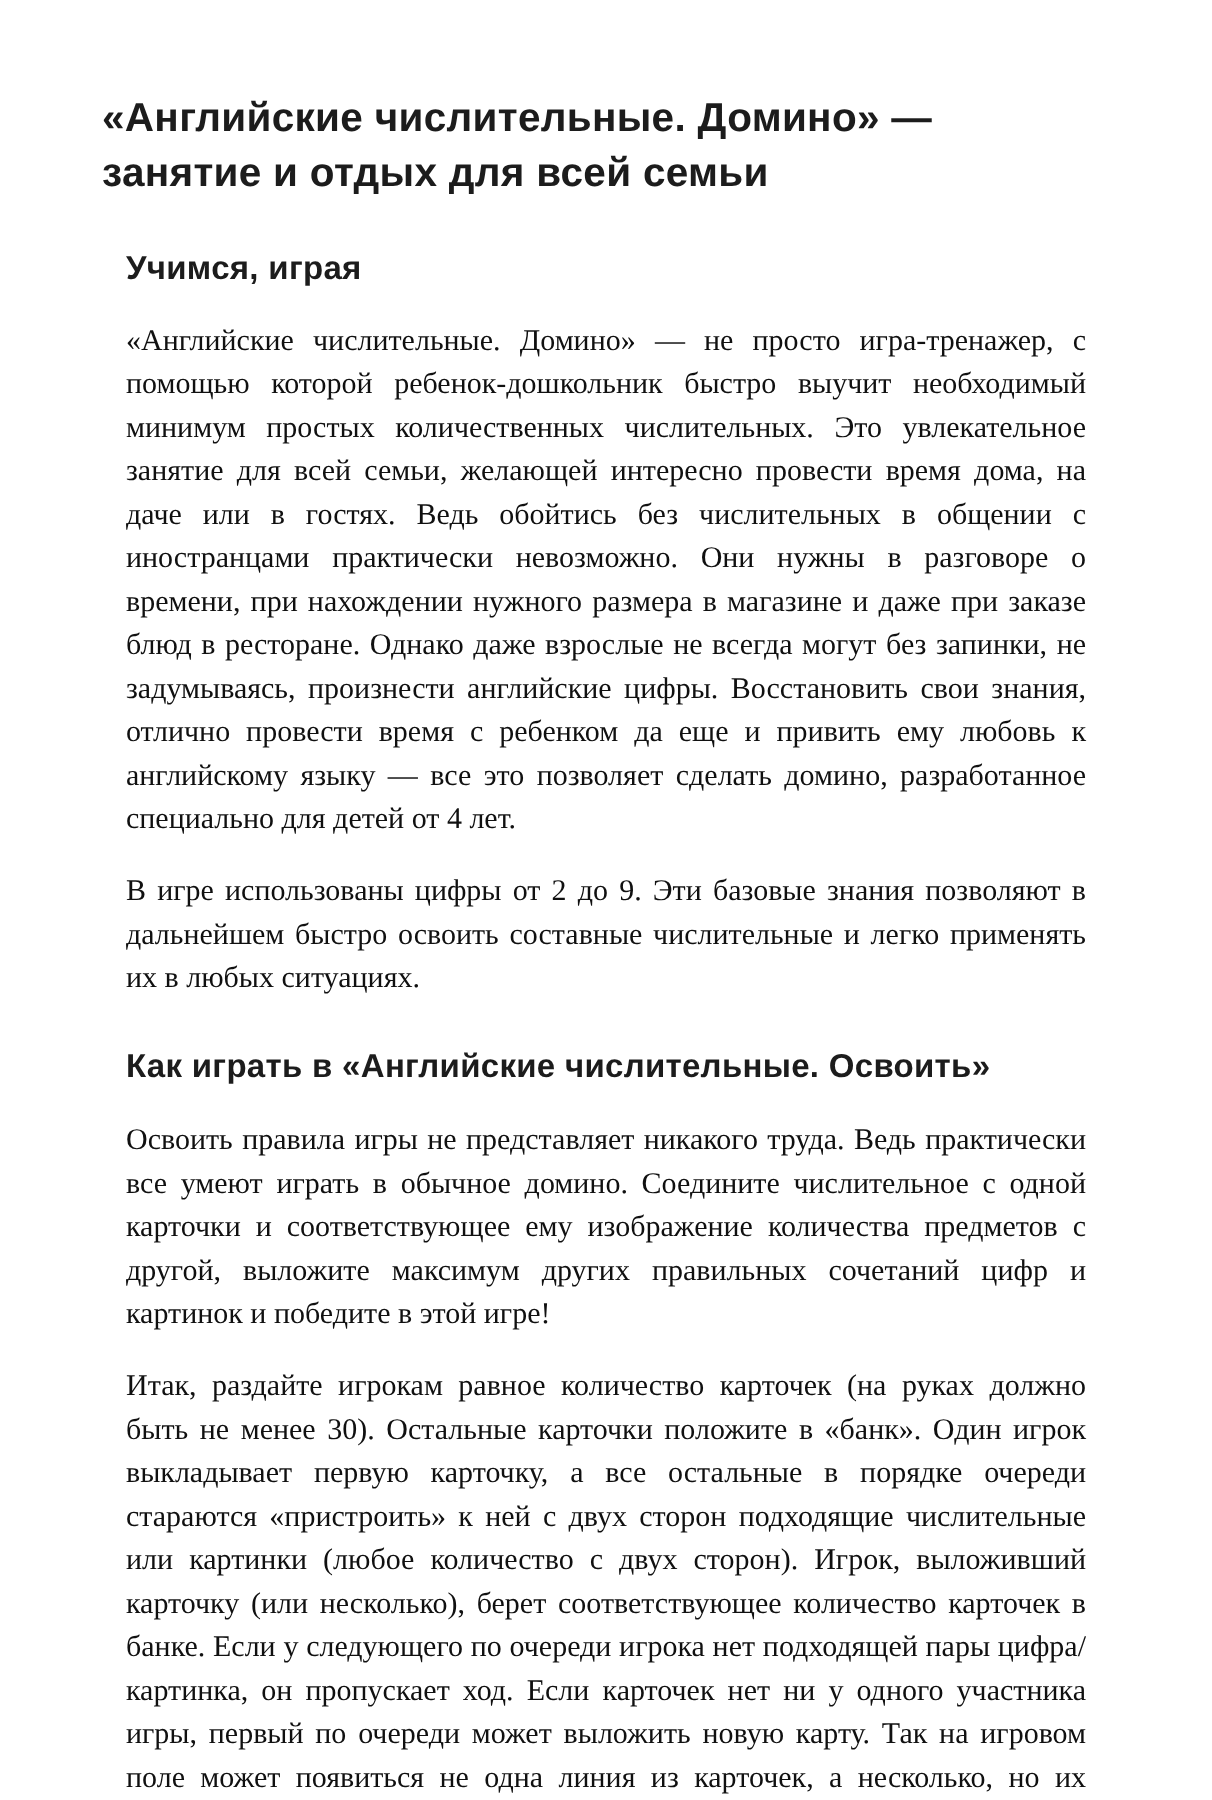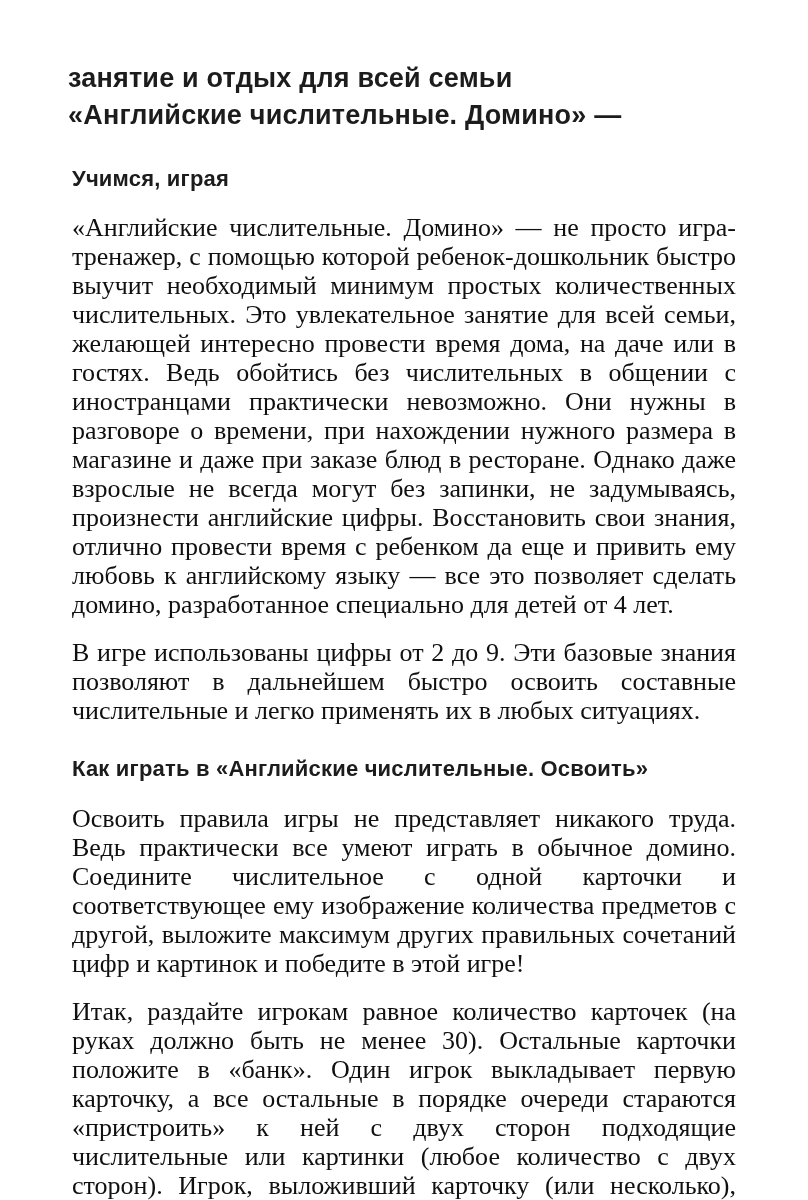--- a/index.html
+++ b/index.html
@@ -35,40 +35,40 @@
     font-family: "Liberation Sans", sans-serif;
     font-weight: bold;
     font-size: 22px;
     line-height: 1.3;
     color: #1c1c1c;
     margin: 30px 0 20px 0;
     letter-spacing: 0.2px;
   }
   .body-paragraph {
     font-family: "Liberation Serif", serif;
-    font-size: 26px;
+    font-size: 20px;
     line-height: 29px;
     color: #101010;
     text-align: justify;
     margin: 0 0 19px 0;
     hyphens: auto;
     -webkit-hyphens: auto;
   }
   .section {
-    margin: 4px;
+    margin: 16px;
   }
 </style>
 </head>
 <body>
 
 <main class="page">
 
   <h1 class="title">
+    <span class="title-line">«Английские числительные. Домино» —</span>
     <span class="title-line">занятие и отдых для всей семьи</span>
-    <span class="title-line">«Английские числительные. Домино» —</span>
   </h1>
 
   <section class="section">
     <h2 class="section-heading">Учимся, играя</h2>
     <p class="body-paragraph">«Английские числительные. Домино» — не просто игра-тренажер, с помощью которой ребенок-дошкольник быстро выучит необходимый минимум простых количественных числительных. Это увлекательное занятие для всей семьи, желающей интересно провести время дома, на даче или в гостях. Ведь обойтись без числительных в общении с иностранцами практически невозможно. Они нужны в разговоре о времени, при нахождении нужного размера в магазине и даже при заказе блюд в ресторане. Однако даже взрослые не всегда могут без запинки, не задумываясь, произнести английские цифры. Восстановить свои знания, отлично провести время с ребенком да еще и привить ему любовь к английскому языку — все это позволяет сделать домино, разработанное специально для детей от 4 лет.</p>
     <p class="body-paragraph">В игре использованы цифры от 2 до 9. Эти базовые знания позволяют в дальнейшем быстро освоить составные числительные и легко применять их в любых ситуациях.</p>
   </section>
 
   <section class="section">
     <h2 class="section-heading">Как играть в «Английские числительные. Освоить»</h2>

